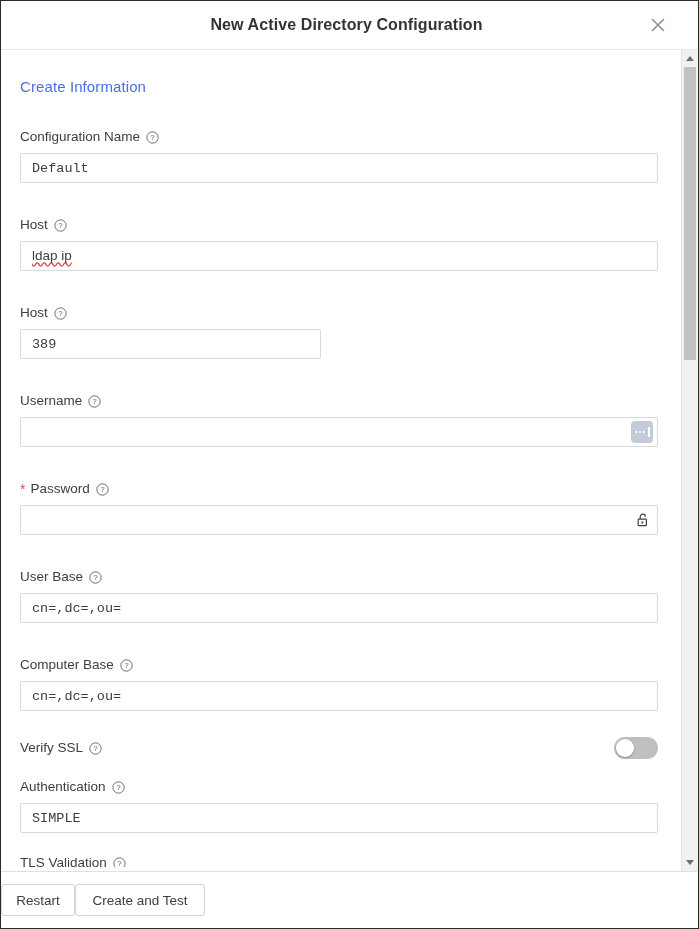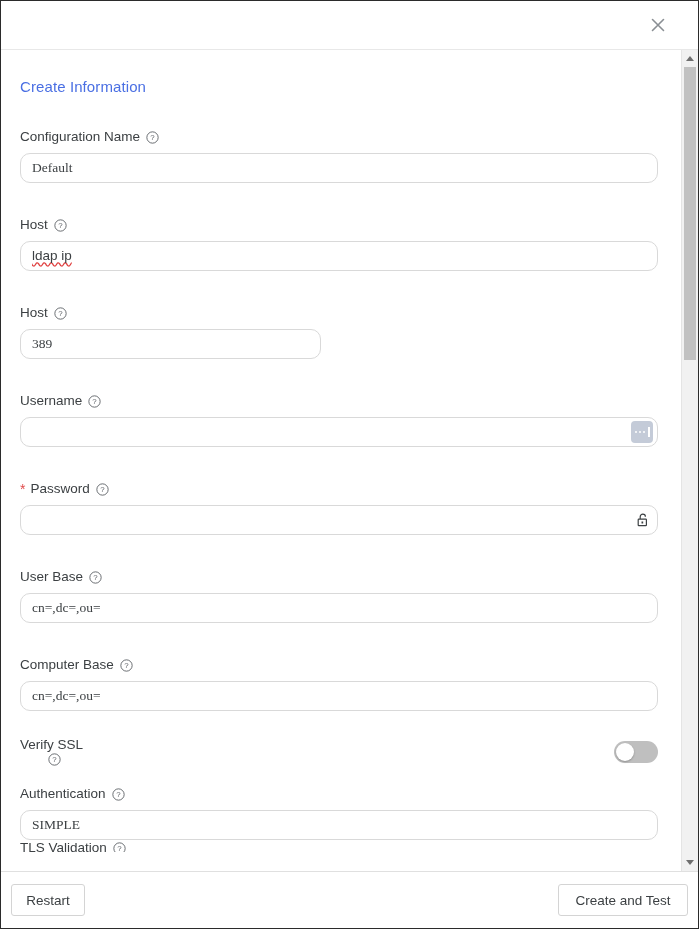--- a/index.html
+++ b/index.html
@@ -108,23 +108,23 @@
 
   .input-wrap {
     position: relative;
     display: block;
   }
   .text-input {
     box-sizing: border-box;
     width: 638px;
     height: 30px;
     border: 1px solid #d9d9d9;
-    border-radius: 10px;
-    background: #ffffff;
-    font-family: Liberation Serif, serif;
+    border-radius: 2px;
+    background: #ffffff;
+    font-family: Liberation Mono, monospace;
     font-size: 13.5px;
     color: #3c4043;
     padding: 3px 11px;
     outline: none;
   }
   .text-input.narrow { width: 301px; }
   .text-input::placeholder { color: #3c4043; }
 
   
   .misspelled {
@@ -205,20 +205,21 @@
     left: 2px;
     width: 18px;
     height: 18px;
     border-radius: 50%;
     background: #ffffff;
     box-shadow: 0 1px 2px rgba(0,0,0,.25);
   }
 
   
   .clipped-field {
+    margin-top: 22px;
     height: 12px;
     overflow: hidden;
     text-decoration: underline;
   }
 
   
   .scrollbar {
     flex: 0 0 17px;
     width: 17px;
     background: #f1f1f1;
@@ -258,22 +259,22 @@
   }
 
   
   .footer {
     flex: 0 0 57px;
     height: 57px;
     background: #ffffff;
     border-top: 1px solid #e0e0e0;
     display: flex;
     align-items: center;
-    justify-content: space-between;
-    padding: 0 10px;
+    justify-content: flex-start;
+    padding: 0 0;
     box-sizing: border-box;
   }
   .btn {
     font-family: "Liberation Sans", sans-serif;
     font-size: 13.5px;
     color: #3c4043;
     background: #ffffff;
     border: 1px solid #d4d4d4;
     border-radius: 3px;
     padding: 0 14px;
@@ -283,20 +284,21 @@
   }
   .btn-secondary { min-width: 74px; }
   .btn-primary { min-width: 130px; }
 </style>
 </head>
 <body>
 
 <div class="window">
 
   <div class="titlebar">
+    <div class="titlebar-title">New Active Directory Configuration</div>
     <div class="close-btn">
       <svg width="16" height="16" viewBox="0 0 16 16" aria-hidden="true">
         <path d="M2.5 2.5 L13.5 13.5 M13.5 2.5 L2.5 13.5" stroke="#8a8f94" stroke-width="1.6" fill="none" stroke-linecap="round"></path>
       </svg>
     </div>
   </div>
 
   <div class="body-area">
 
     <div class="form-scroll">
@@ -418,21 +420,21 @@
               </svg>
           </span>
         </div>
         <div class="input-wrap">
           <input class="text-input" type="text" value="cn=,dc=,ou=" style="">
         </div>
       </div>
 
       <div class="field" style="margin-top:26px;">
         <div class="toggle-row">
-          <div class="field-label" style="margin-bottom:0;flex-direction:column;">
+          <div class="field-label" style="margin-bottom:0;">
             <span>Verify SSL</span>
             <span class="help-icon">
               <svg width="13" height="13" viewBox="0 0 14 14">
                   <circle cx="7" cy="7" r="6.1" fill="none" stroke="#5f6368" stroke-width="1"></circle>
                   <text x="7" y="10.2" font-size="8.5" text-anchor="middle" fill="#5f6368" font-family="Liberation Sans, sans-serif">?</text>
                 </svg>
             </span>
           </div>
           <div class="toggle">
             <span class="knob"></span>

